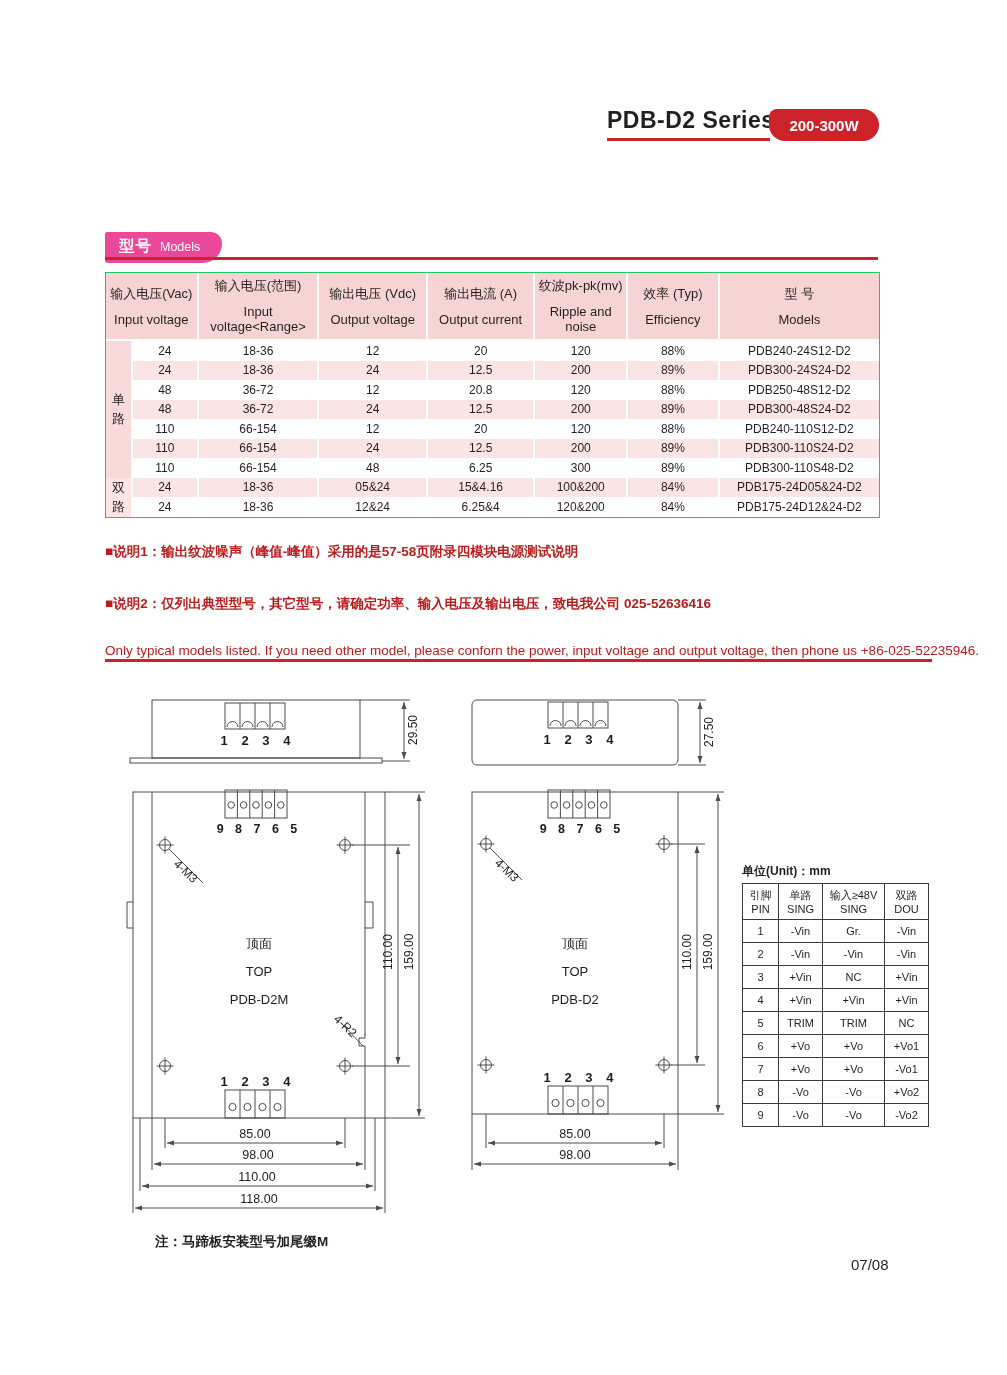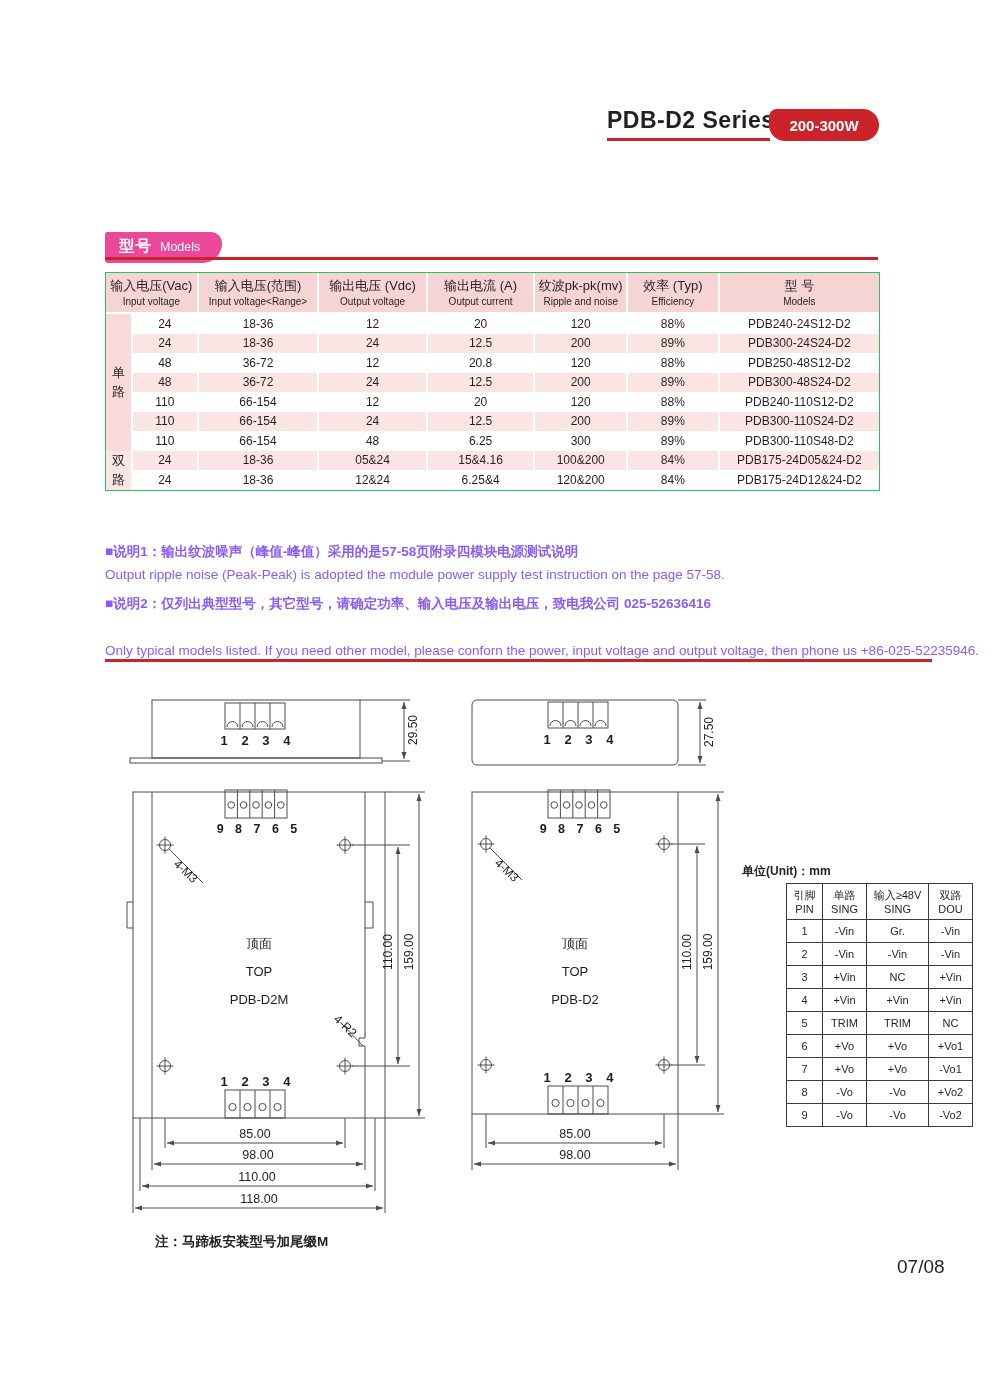--- a/index.html
+++ b/index.html
@@ -24,39 +24,39 @@
   #line-models  { left:105px; top:257px; width:773px; height:3px; background:#cc2229; }
   #banner-mech  { left:105px; top:634px; }
   #line-mech    { left:105px; top:659px; width:827px; height:3px; background:#cc2229; }
 
   
   table.models { position:absolute; left:105px; top:272px; width:775px;
                  border-collapse:separate; border-spacing:0; border:1px solid #22c55e; }
   .models th { background:#f6d4d4; font-weight:normal; padding:4px 0 5px; border-right:2px solid #fff; border-bottom:2px solid #fff; }
   .models th:last-child, .models td:last-child { border-right:none; }
   .models th .zh { font-size:13px; }
-  .models th .en { font-size:10px; margin-top:1px; }
+  .models th .en { font-size:13px; margin-top:9px; }
   .models td { text-align:center; font-size:12px; height:19.5px; padding:0 2px; border-right:2px solid #fff; background:#fff; }
   .models tr.alt td { background:#fbe4e4; }
   .models td.grp { background:#f8dada; font-size:13px; line-height:19px; padding:0 6px; }
 
   
-  .note { left:105px; font-size:13.5px; color:#8b5cf6; }
+  .note { left:105px; font-size:13.5px; color:#b91c1c; }
   .note.zhb { font-weight:bold; }
 
   
   .pin-unit { left:742px; top:863px; font-size:12px; font-weight:bold; }
   table.pins { position:absolute; left:742px; top:883px; border-collapse:collapse;
-               font-size:11px; text-align:center;margin-left:44px; }
+               font-size:11px; text-align:center; }
   .pins th, .pins td { border:1px solid #3a3a3a; padding:0 3px; font-weight:normal; }
   .pins th { height:36px; }
   .pins td { height:23px; }
 
   .footnote { left:137px; top:1233px; font-size:13.5px; font-weight:bold;margin-left:18px; }
-  .pagenum  { left:897px; top:1256px; font-size:19px; }
+  .pagenum  { left:851px; top:1256px; font-size:15px; }
 
   
   svg .ln  { stroke:#4c4c4c; stroke-width:1; fill:none; }
   svg .dim { stroke:#4c4c4c; stroke-width:1; fill:none; marker-start:url(#arr); marker-end:url(#arr); }
   svg text { fill:#1d1d1d; font-family:"Liberation Sans", sans-serif; }
   svg .pinlbl  { font-size:13px; font-weight:bold; letter-spacing:5px; text-anchor:middle; }
   svg .pinlbl2 { font-size:12.5px; font-weight:bold; letter-spacing:4px; text-anchor:middle; }
   svg .dimlbl  { font-size:12.5px; text-anchor:middle; }
   svg .facelbl { font-size:13px; text-anchor:middle; }
   svg .rot     { font-size:12px; }
@@ -200,21 +200,20 @@
           <td>12&amp;24</td>
           <td>6.25&amp;4</td>
           <td>120&amp;200</td>
           <td>84%</td>
           <td>PDB175-24D12&amp;24-D2</td>
         </tr>
     </tbody>
   </table>
 
   <div class="abs note zhb" style="top:543px;">■说明1：输出纹波噪声（峰值-峰值）采用的是57-58页附录四模块电源测试说明</div>
-  <div class="abs note" style="top:567px;">Output ripple noise (Peak-Peak) is adopted the module power supply test instruction on the page 57-58.</div>
   <div class="abs note zhb" style="top:595px;">■说明2：仅列出典型型号，其它型号，请确定功率、输入电压及输出电压，致电我公司 025-52636416</div>
   <div class="abs note" style="top:619px;margin-top:24px;">Only typical models listed. If you need other model, please conforn the power, input voltage and output voltage, then phone us  +86-025-52235946.</div>
 
   <div class="abs" id="line-mech"></div>
 
   <svg class="abs" style="left:120px; top:690px;" width="625" height="545" viewBox="0 0 625 545">
     <defs>
       <marker id="arr" viewBox="0 0 8 6" markerWidth="8" markerHeight="6" refX="7.5" refY="3" orient="auto-start-reverse" markerUnits="userSpaceOnUse">
         <path d="M0.5,0.5 L7.5,3 L0.5,5.5 Z" fill="#4c4c4c"></path>
       </marker>

